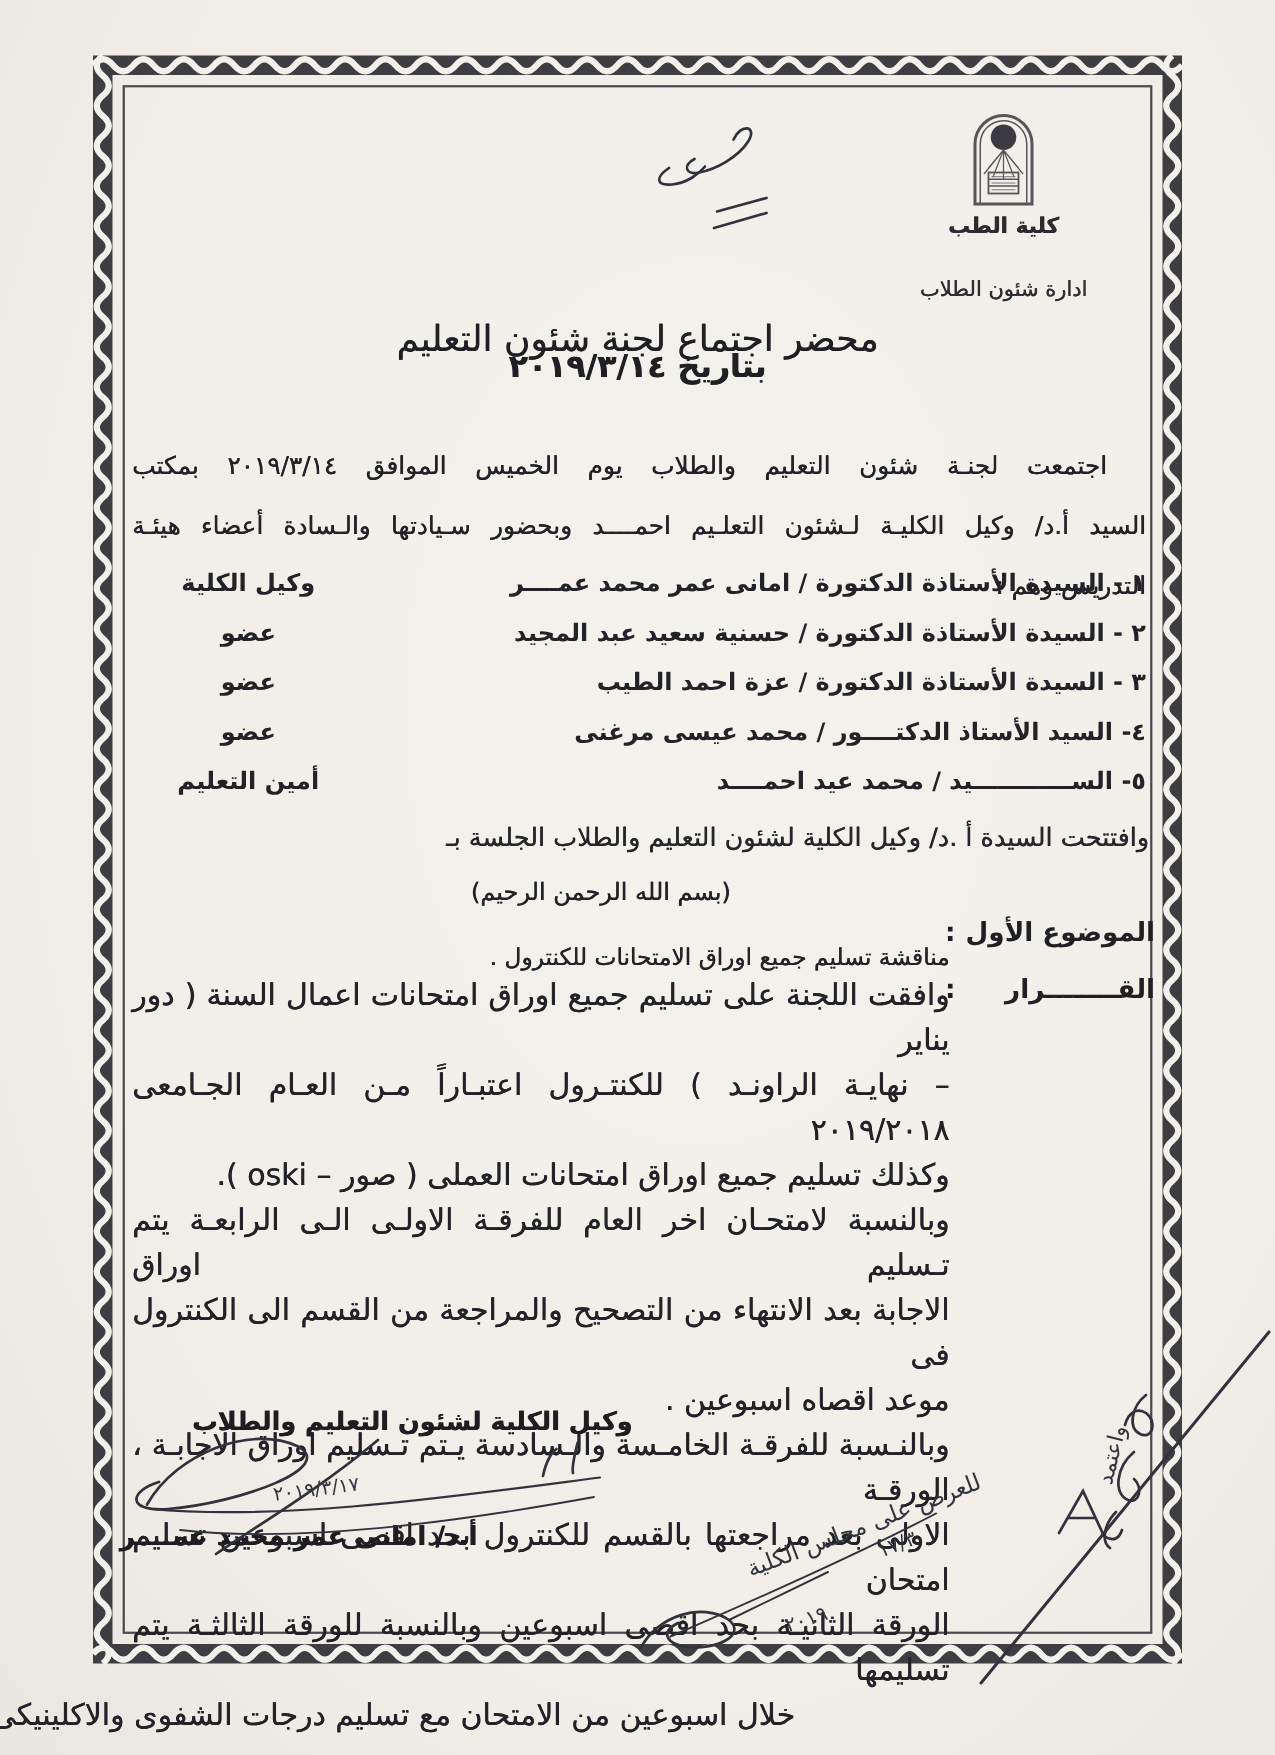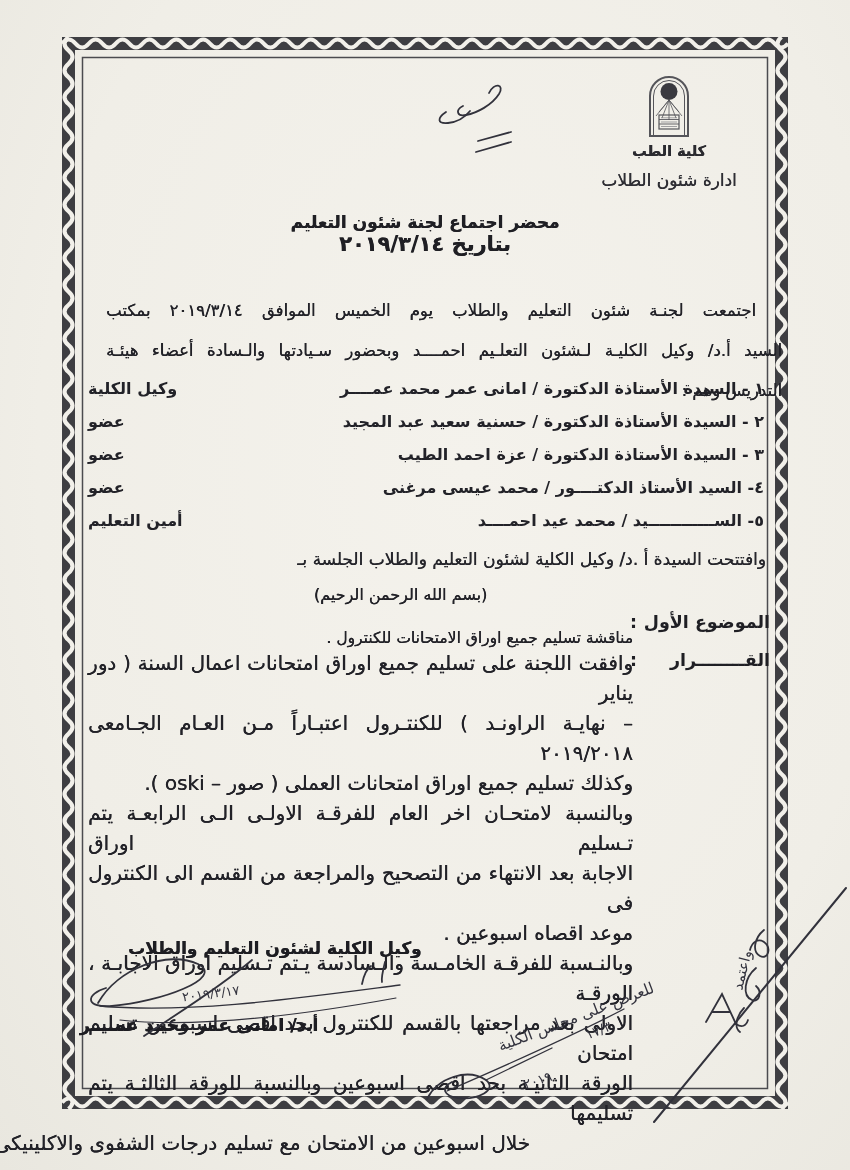--- a/index.html
+++ b/index.html
@@ -13,34 +13,34 @@
     position:relative;width:850px;height:1170px;
     background:radial-gradient(ellipse at 55% 40%, #f4f2ec 0%, #f0eee7 65%, #e9e7df 100%);
     direction:rtl;
     color:#24242a;
   }
   .abs{position:absolute;}
   svg.overlay{position:absolute;inset:0;pointer-events:none;}
   
   .logo-wrap{left:585px;top:68px;width:168px;text-align:center;direction:rtl;}
   .logo-caption{font-size:14.5px;font-weight:700;color:#2b2b30;margin-top:1px;letter-spacing:.5px;}
-  .dept-line{font-size:17px;color:#2e2e34;margin-top:11px;}
+  .dept-line{font-size:14px;color:#2e2e34;margin-top:26px;}
   
-  .t1{left:85px;right:85px;top:212px;text-align:center;font-weight:700;font-size:17px;color:#1f1f24;}
+  .t1{left:85px;right:85px;top:212px;text-align:center;font-weight:400;font-size:24px;color:#1f1f24;}
   .t2{left:85px;right:85px;top:232px;text-align:center;font-weight:700;font-size:21px;color:#1f1f24;}
   
   .ar{text-shadow:0.3px 0 0 currentColor;}
-  .intro{left:88px;top:291px;width:676px;font-size:16.5px;line-height:40px;color:#222228;margin-left:18px;}
+  .intro{left:88px;top:291px;width:676px;font-size:16.5px;line-height:40px;color:#222228;}
   .intro .ln{white-space:nowrap;}
   .just{text-align:justify;text-align-last:justify;}
   .indent1{padding-right:26px;}
   .members{left:88px;top:379px;width:676px;font-size:16px;font-weight:700;color:#222228;}
   .mrow{display:flex;align-items:baseline;height:33px;}
   .mname{flex:1;text-align:right;white-space:nowrap;}
-  .mrole{width:155px;text-align:left;}
+  .mrole{width:155px;text-align:center;}
   .opening{left:88px;top:549px;width:678px;text-align:right;font-size:17px;color:#26262c;}
   .basmala{left:268px;top:585px;width:265px;text-align:center;font-size:16px;color:#222228;}
   .slabel{top:0;width:140px;font-weight:700;font-size:17.5px;display:flex;justify-content:space-between;color:#1f1f24;}
   .slabel1{left:630px;top:612px;}
   .slabel2{left:630px;top:650px;}
   .sbody1{left:88px;top:629px;width:545px;text-align:right;font-size:15.5px;color:#222228;}
   .dlines{left:88px;top:648px;width:545px;font-size:20px;line-height:30px;color:#222228;}
   .dlines .ln{white-space:nowrap;}
   .dlines .ln.just{white-space:normal;}
   .rightln{text-align:right;}

